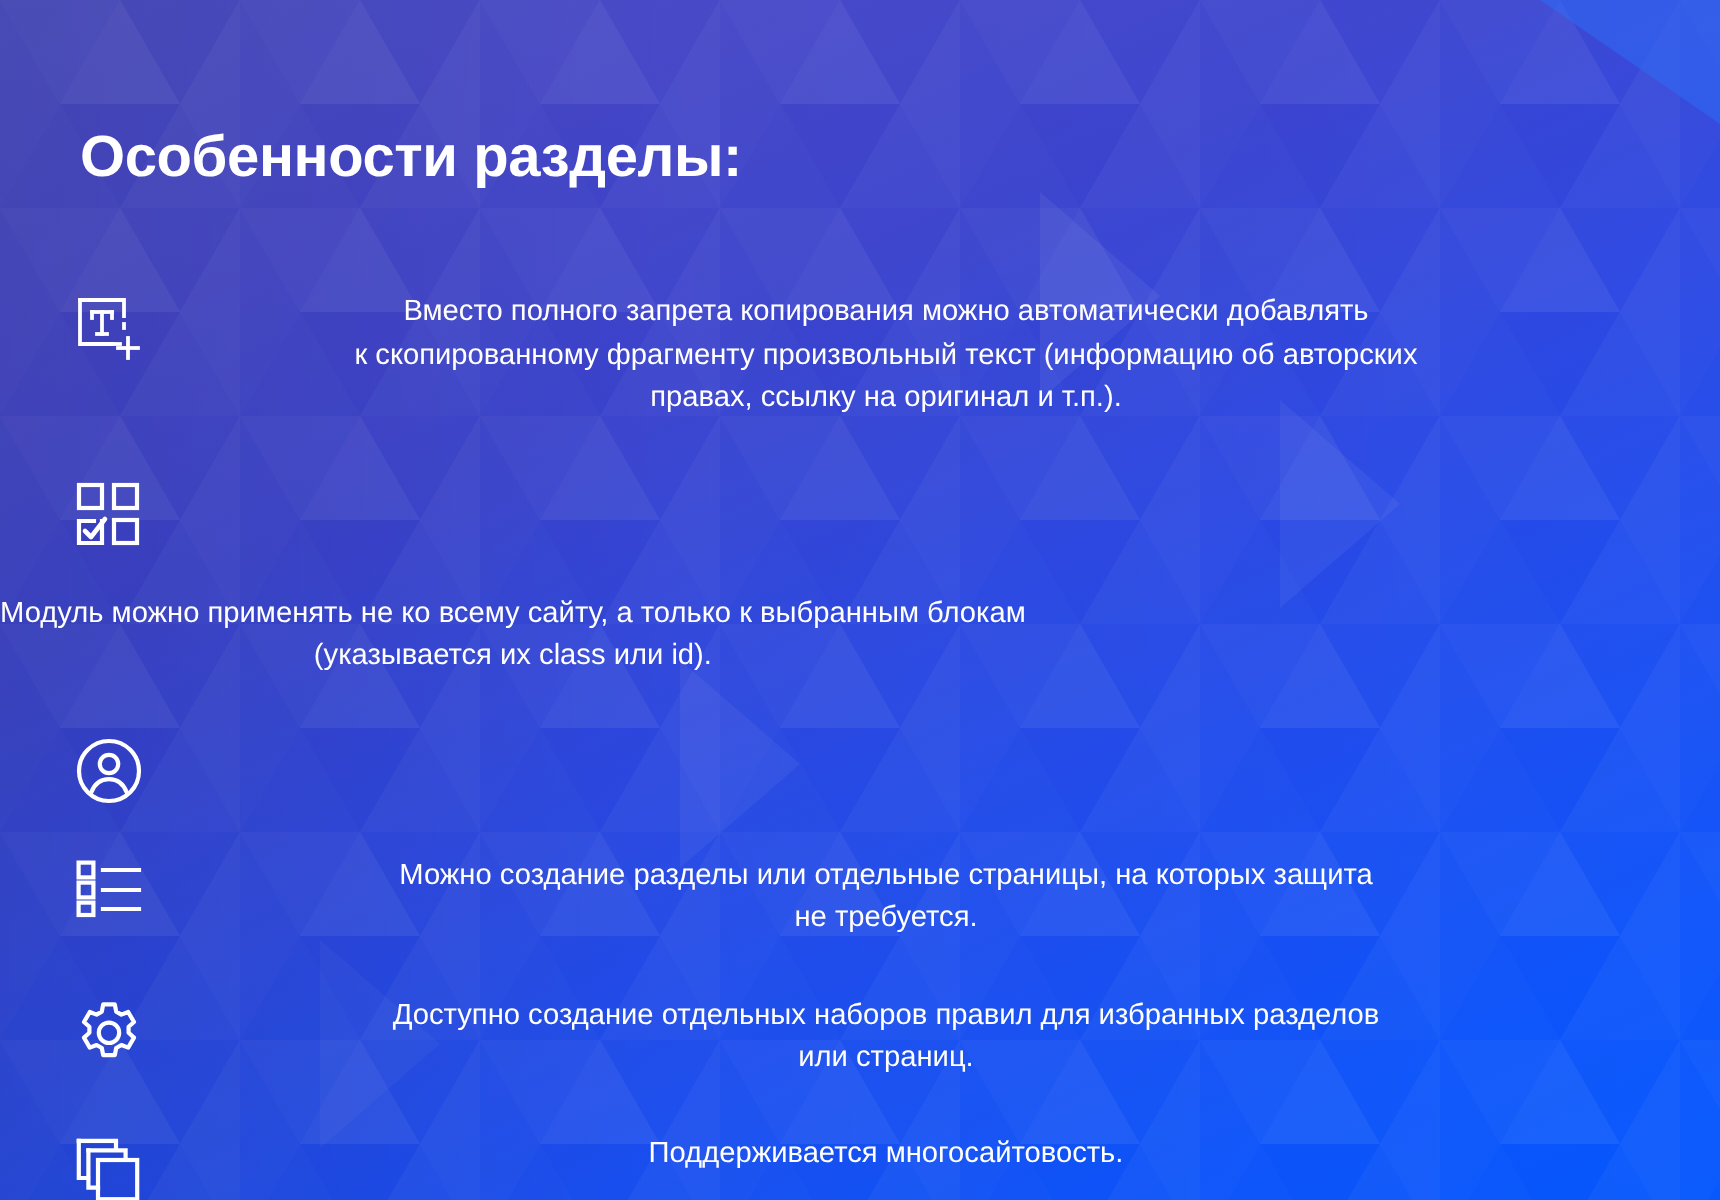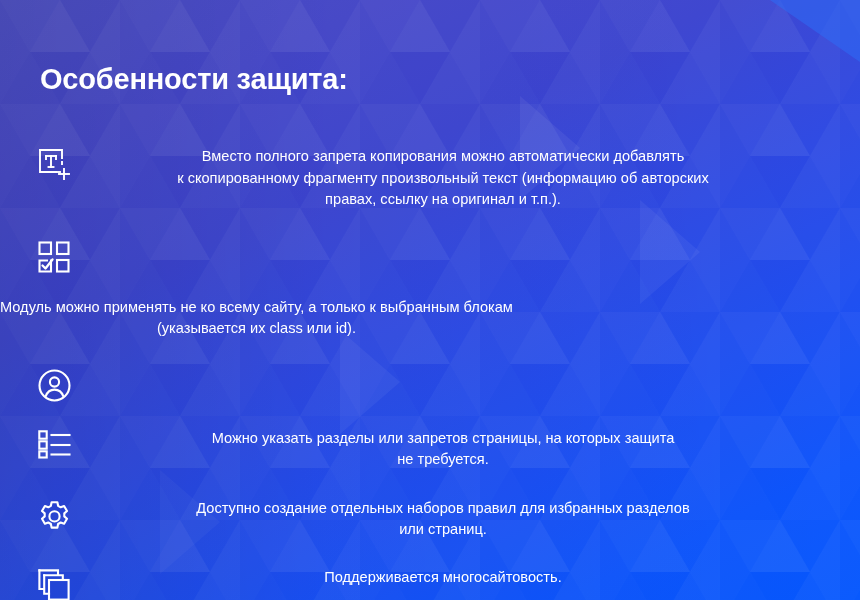--- a/index.html
+++ b/index.html
@@ -98,21 +98,21 @@
       <polygon points="520,96 580,148 520,200" fill="#ffffff" fill-opacity="0.06"></polygon>
       <polygon points="640,200 700,252 640,304" fill="#ffffff" fill-opacity="0.05"></polygon>
       <polygon points="160,470 220,522 160,574" fill="#ffffff" fill-opacity="0.035"></polygon>
       <rect x="0" y="0" width="860" height="600" fill="url(#fadeLeft)"></rect>
     </svg>
   </div>
 </div>
 
 <div id="content">
 
-  <div class="page-title">Особенности защита:</div>
+  <div class="page-title">Особенности разделы:</div>
 
   <div class="feature-list">
 
     <div class="feature-row row-0">
       <div class="feature-icon">
         <svg width="34" height="34" viewBox="0 0 34 34" fill="none" stroke="#ffffff" stroke-width="1.9" stroke-linecap="square">
           <path d="M2 2 H24 V10"></path>
           <path d="M2 2 V24 H18"></path>
           <path d="M24 14 V16"></path>
           <path d="M22 24 H18"></path>
@@ -158,21 +158,21 @@
       <div class="feature-icon">
         <svg width="33" height="29" viewBox="0 0 33 29" fill="none" stroke="#ffffff" stroke-width="2.1" stroke-linecap="square">
           <rect x="1.3" y="1.3" width="7.4" height="7.4"></rect>
           <rect x="1.3" y="11.3" width="7.4" height="7.4"></rect>
           <rect x="1.3" y="21.3" width="7.4" height="6.2"></rect>
           <path d="M13.5 5 H31.5"></path>
           <path d="M13.5 15 H31.5"></path>
           <path d="M13.5 24.5 H31.5"></path>
         </svg>
       </div>
-      <div class="feature-text">Можно указать разделы или запретов страницы, на которых защита
+      <div class="feature-text">Можно создание разделы или отдельные страницы, на которых защита
 не требуется.</div>
     </div>
 
     <div class="feature-row row-4">
       <div class="feature-icon">
         <svg width="33" height="33" viewBox="0 0 33 33" fill="none" stroke="#ffffff" stroke-width="2.1" stroke-linejoin="round" stroke-linecap="round">
           <path d="M13.6 2.2 h5.8 l0.7 3.6 2.6 1.5 3.4-1.3 2.9 5 -2.7 2.4 0 3 2.7 2.4 -2.9 5 -3.4-1.3 -2.6 1.5 -0.7 3.6 h-5.8 l-0.7-3.6 -2.6-1.5 -3.4 1.3 -2.9-5 2.7-2.4 0-3 -2.7-2.4 2.9-5 3.4 1.3 2.6-1.5 z"></path>
           <circle cx="16.5" cy="16.4" r="5.1"></circle>
         </svg>
       </div>

